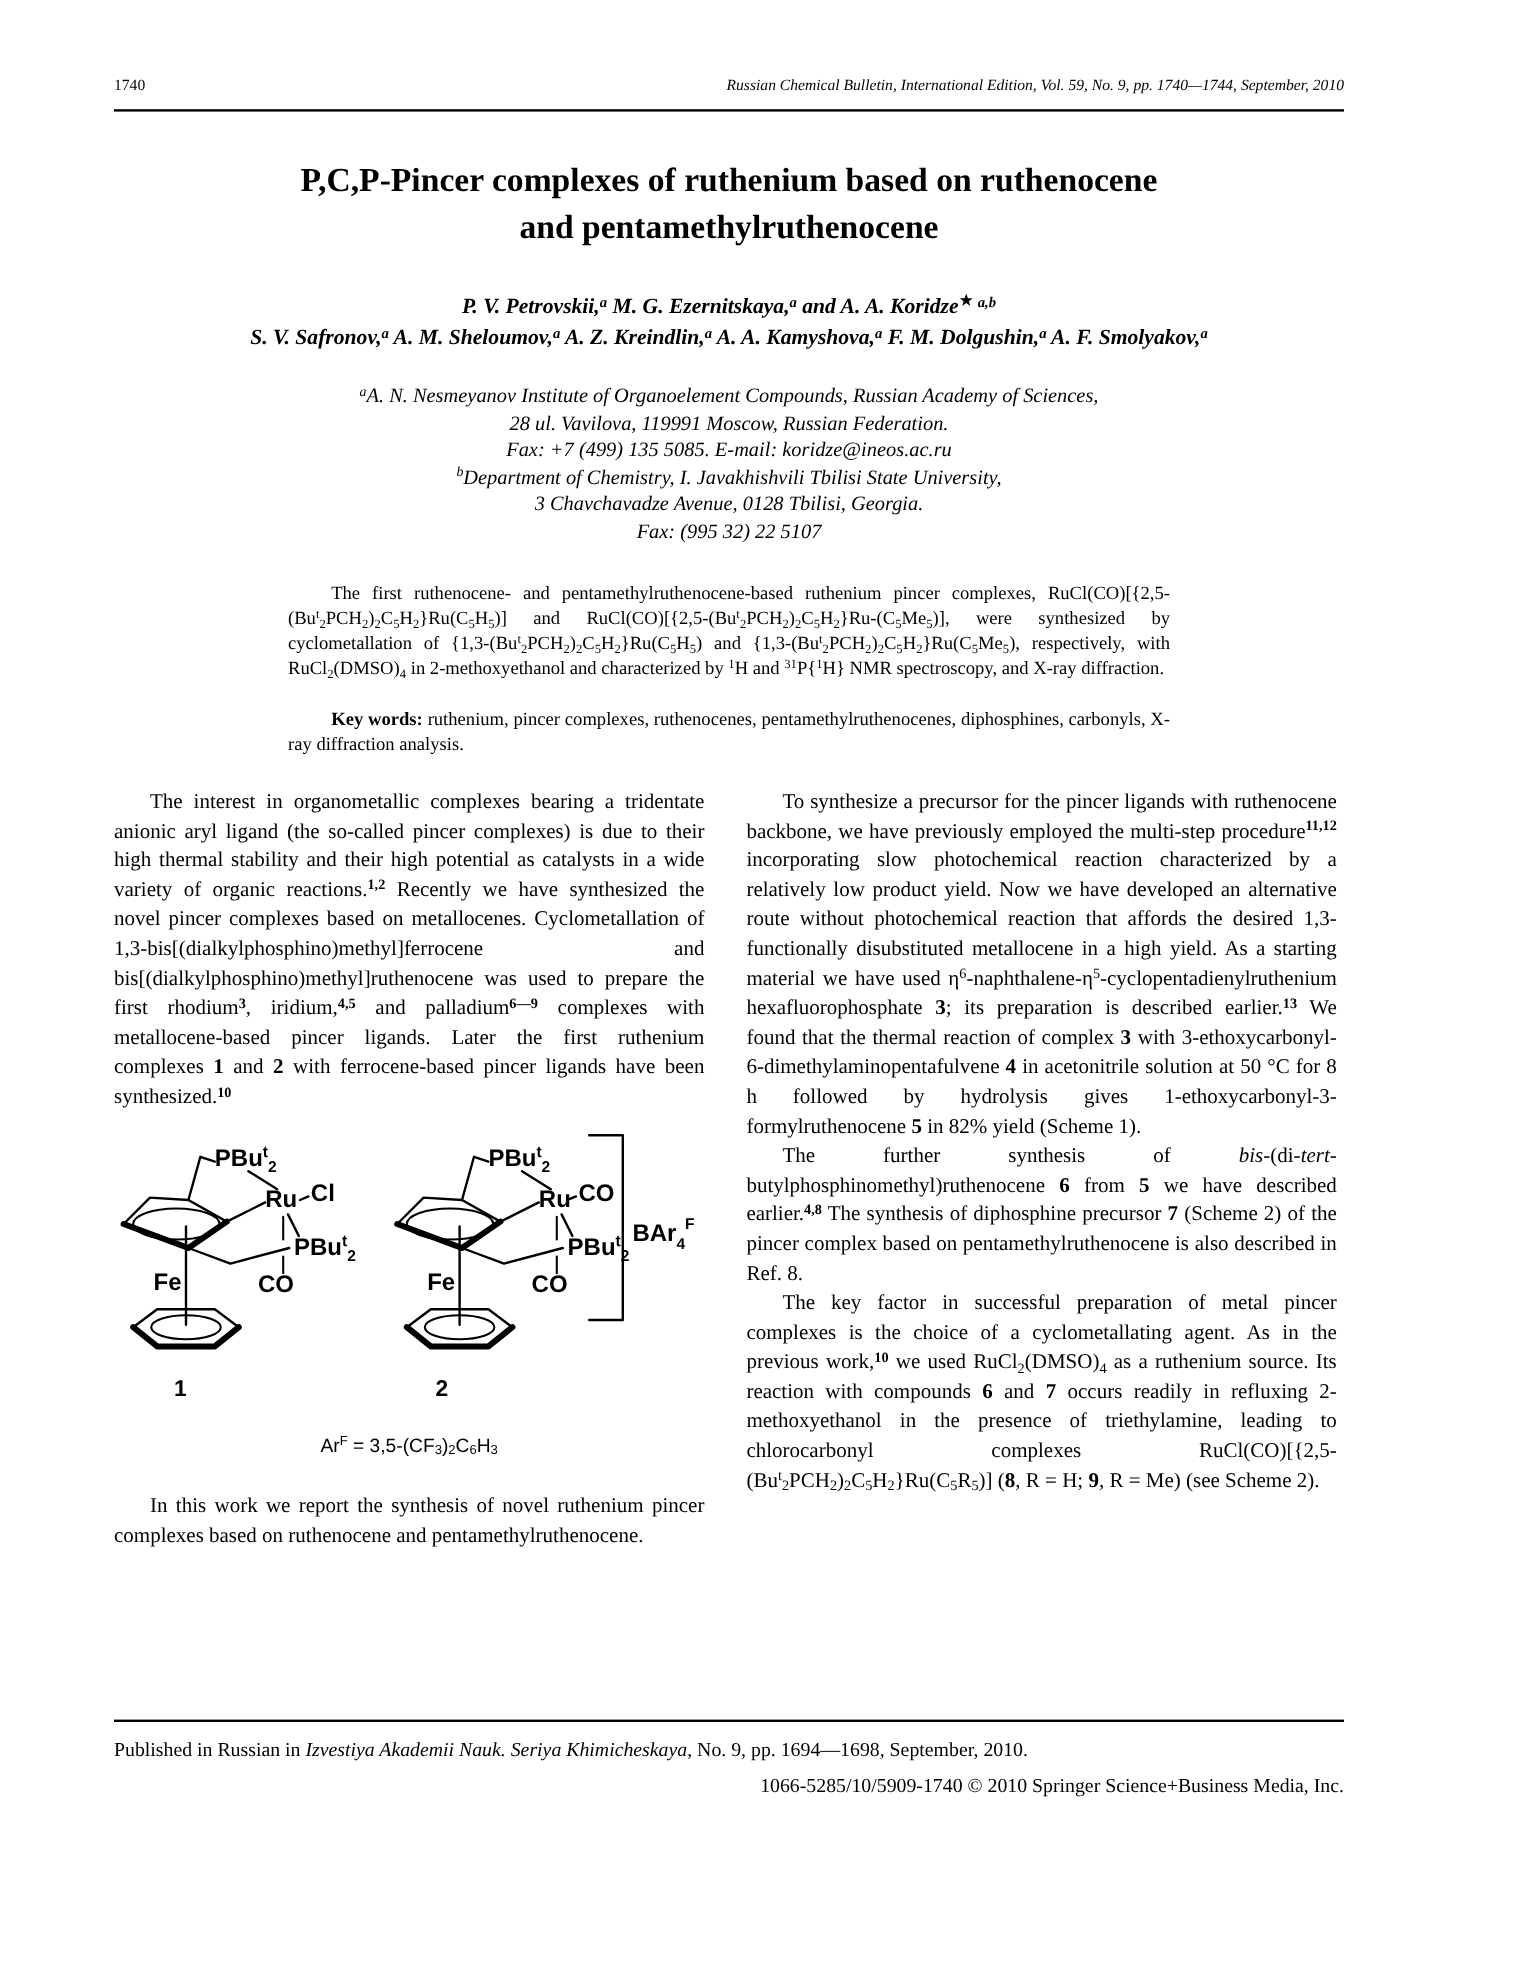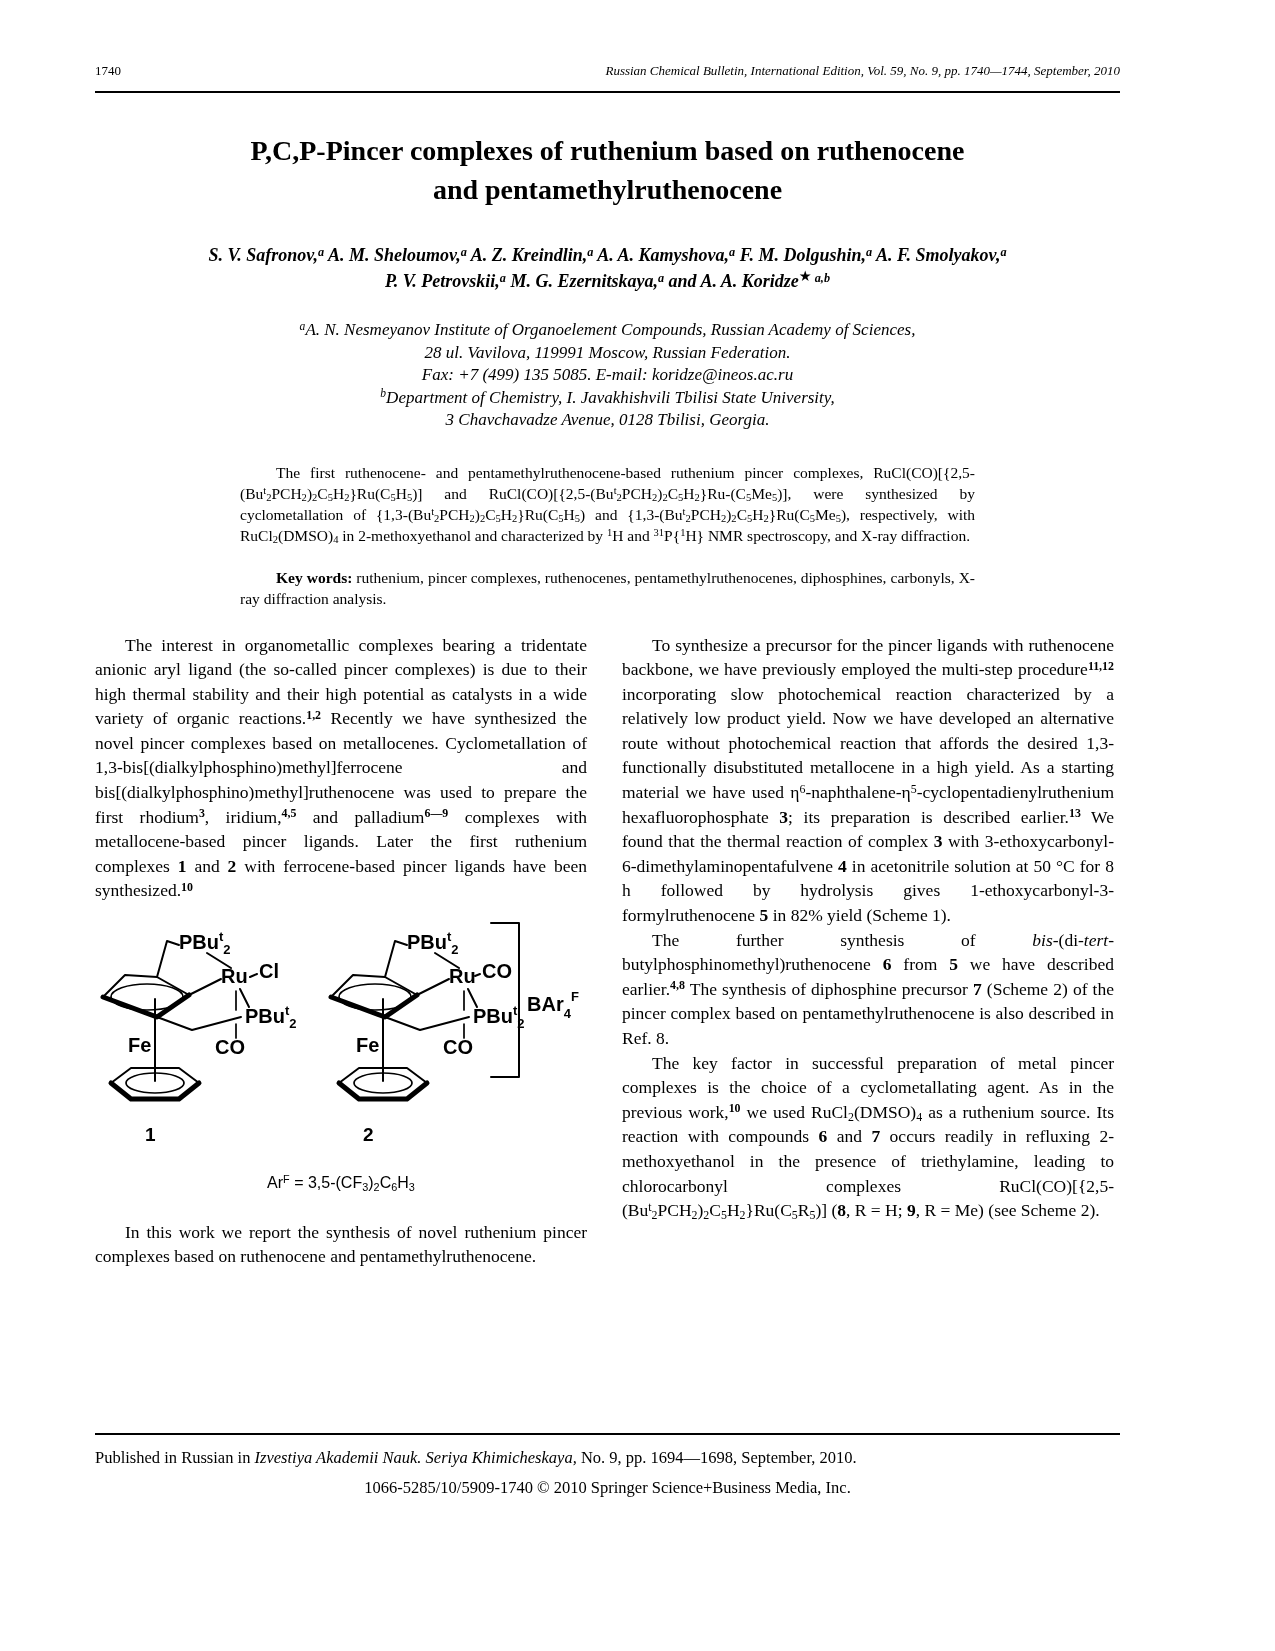--- a/index.html
+++ b/index.html
@@ -40,49 +40,50 @@
   .arf sup { top:-0.5em; } .arf sub { top:0.25em; }
   .p-after-fig { margin-top:24px; }
 
   .ln { stroke:#000; stroke-width:2; fill:none; stroke-linejoin:round; stroke-linecap:round; }
   .bold-ln { stroke-width:5; }
   .thin-ln { stroke-width:1.7; }
   .atl { font-family:"Liberation Sans", sans-serif; font-weight:bold; font-size:20px; fill:#000; }
   .at-s { font-size:13px; }
 
   .footer { position:absolute; left:95px; top:1433px; width:1025px; border-top:2.5px solid #000; padding-top:12px; font-size:16.5px; line-height:22px; }
-  .f2 { text-align:center; margin-top:8px; }
+  .f2 { text-align:right; margin-top:8px; }
 </style>
 </head>
 <body>
 
 <div class="content">
 
   <div class="hdr">
     <div class="pageno">1740</div>
     <div class="jline">Russian Chemical Bulletin, International Edition, Vol. 59, No. 9, pp. 1740—1744, September, 2010</div>
   </div>
   <div class="hdr-rule"></div>
 
   <div class="title">
     <div>P,C,P-Pincer complexes of ruthenium based on ruthenocene</div>
     <div>and pentamethylruthenocene</div>
   </div>
 
   <div class="authors">
+    <div><span>P. V. Petrovskii,</span><sup>a</sup><span> M. G. Ezernitskaya,</span><sup>a</sup><span> and A. A. Koridze</span><sup class="star">★</sup><sup> a,b</sup></div>
     <div><span>S. V. Safronov,</span><sup>a</sup><span> A. M. Sheloumov,</span><sup>a</sup><span> A. Z. Kreindlin,</span><sup>a</sup><span> A. A. Kamyshova,</span><sup>a</sup><span> F. M. Dolgushin,</span><sup>a</sup><span> A. F. Smolyakov,</span><sup>a</sup></div>
-    <div><span>P. V. Petrovskii,</span><sup>a</sup><span> M. G. Ezernitskaya,</span><sup>a</sup><span> and A. A. Koridze</span><sup class="star">★</sup><sup> a,b</sup></div>
   </div>
 
   <div class="affil">
     <div><sup>a</sup><span>A. N. Nesmeyanov Institute of Organoelement Compounds, Russian Academy of Sciences,</span></div>
     <div><span>28 ul. Vavilova, 119991 Moscow, Russian Federation.</span></div>
     <div><span>Fax: +7 (499) 135 5085. E-mail: koridze@ineos.ac.ru</span></div>
     <div><sup>b</sup><span>Department of Chemistry, I. Javakhishvili Tbilisi State University,</span></div>
     <div><span>3 Chavchavadze Avenue, 0128 Tbilisi, Georgia.</span></div>
+    <div><span>Fax: (995 32) 22 5107</span></div>
   </div>
 
   <div class="abstract"><span>The first ruthenocene- and pentamethylruthenocene-based ruthenium pincer complexes, RuCl(CO)[{2,5-(Bu</span><sup>t</sup><sub>2</sub><span>PCH</span><sub>2</sub><span>)</span><sub>2</sub><span>C</span><sub>5</sub><span>H</span><sub>2</sub><span>}Ru(C</span><sub>5</sub><span>H</span><sub>5</sub><span>)] and RuCl(CO)[{2,5-(Bu</span><sup>t</sup><sub>2</sub><span>PCH</span><sub>2</sub><span>)</span><sub>2</sub><span>C</span><sub>5</sub><span>H</span><sub>2</sub><span>}Ru-(C</span><sub>5</sub><span>Me</span><sub>5</sub><span>)], were synthesized by cyclometallation of {1,3-(Bu</span><sup>t</sup><sub>2</sub><span>PCH</span><sub>2</sub><span>)</span><sub>2</sub><span>C</span><sub>5</sub><span>H</span><sub>2</sub><span>}Ru(C</span><sub>5</sub><span>H</span><sub>5</sub><span>) and {1,3-(Bu</span><sup>t</sup><sub>2</sub><span>PCH</span><sub>2</sub><span>)</span><sub>2</sub><span>C</span><sub>5</sub><span>H</span><sub>2</sub><span>}Ru(C</span><sub>5</sub><span>Me</span><sub>5</sub><span>), respectively, with RuCl</span><sub>2</sub><span>(DMSO)</span><sub>4</sub><span> in 2-methoxyethanol and characterized by </span><sup>1</sup><span>H and </span><sup>31</sup><span>P{</span><sup>1</sup><span>H} NMR spectroscopy, and X-ray diffraction.</span></div>
 
   <div class="kw"><span class="b">Key words:</span><span> ruthenium, pincer complexes, ruthenocenes, pentamethylruthenocenes, diphosphines, carbonyls, X-ray diffraction analysis.</span></div>
 
   <div class="cols">
 
     <div class="col">
       <p><span>The interest in organometallic complexes bearing a tridentate anionic aryl ligand (the so-called pincer complexes) is due to their high thermal stability and their high potential as catalysts in a wide variety of organic reactions.</span><sup class="b">1,2</sup><span> Recently we have synthesized the novel pincer complexes based on metallocenes. Cyclometallation of 1,3-bis[(dialkylphosphino)methyl]ferrocene and bis[(dialkylphosphino)methyl]ruthenocene was used to prepare the first rhodium</span><sup class="b">3</sup><span>, iridium,</span><sup class="b">4,5</sup><span> and palladium</span><sup class="b">6—9</sup><span> complexes with metallocene-based pincer ligands. Later the first ruthenium complexes </span><span class="b">1</span><span> and </span><span class="b">2</span><span> with ferrocene-based pincer ligands have been synthesized.</span><sup class="b">10</sup></p>

